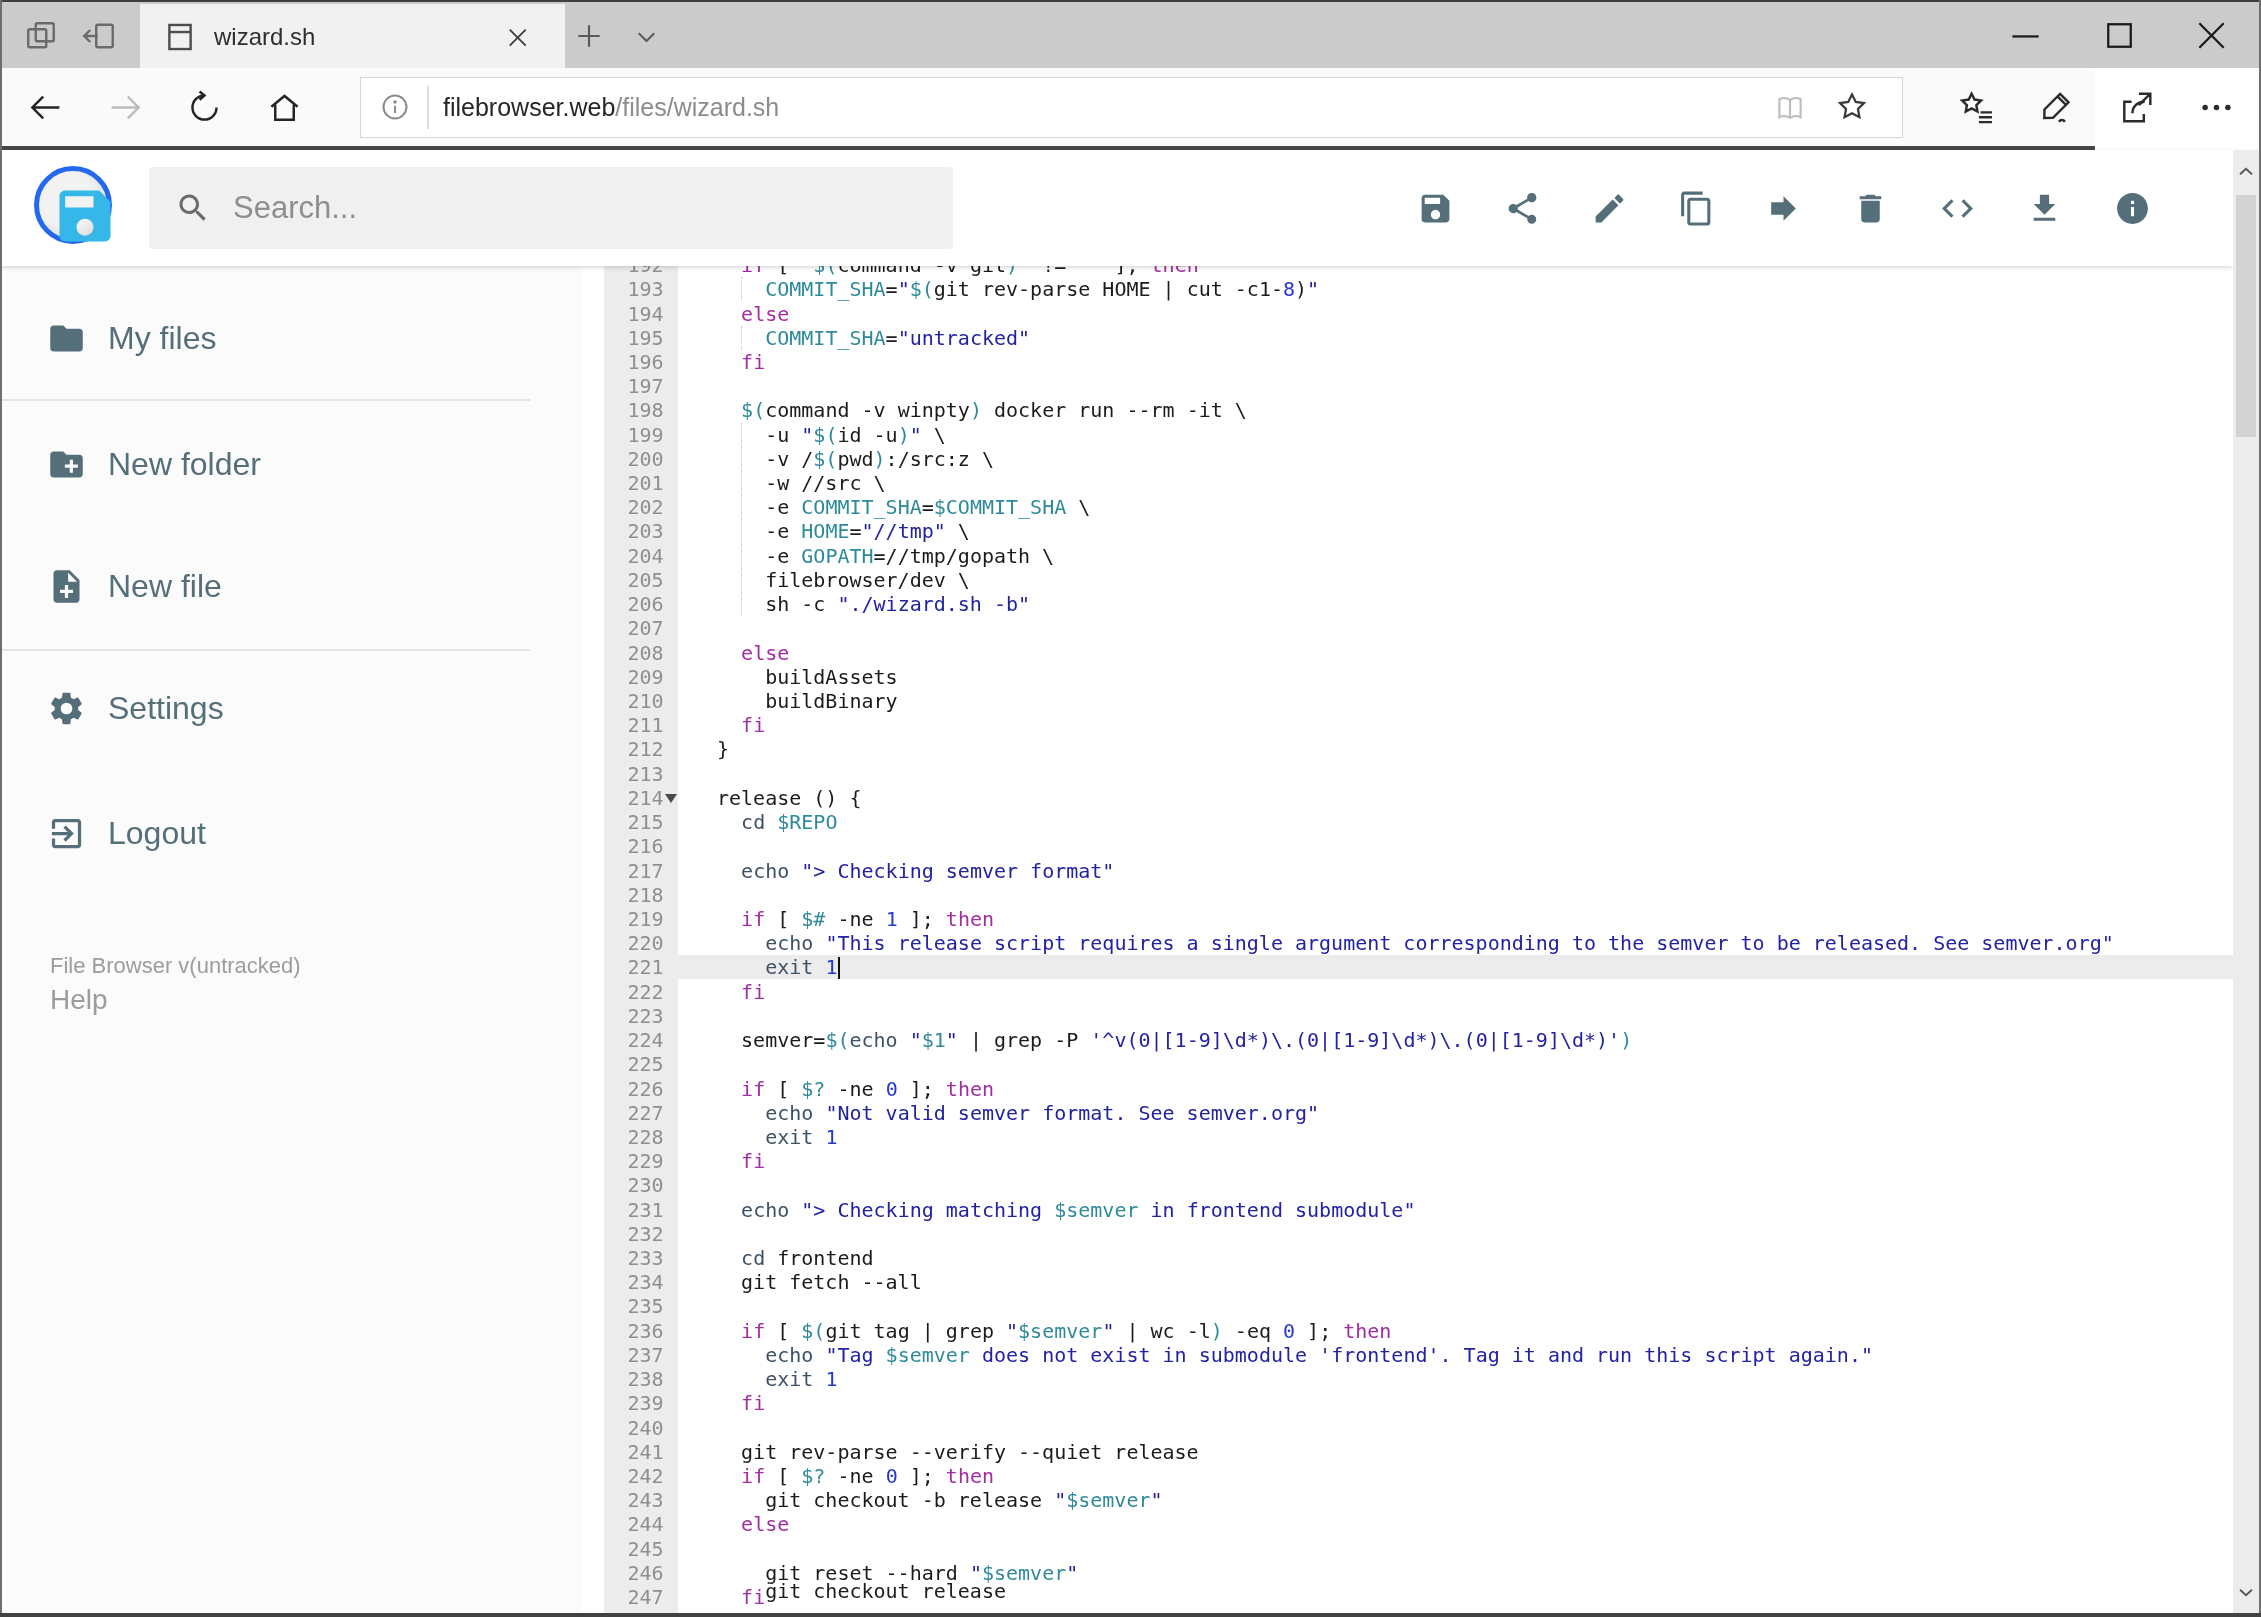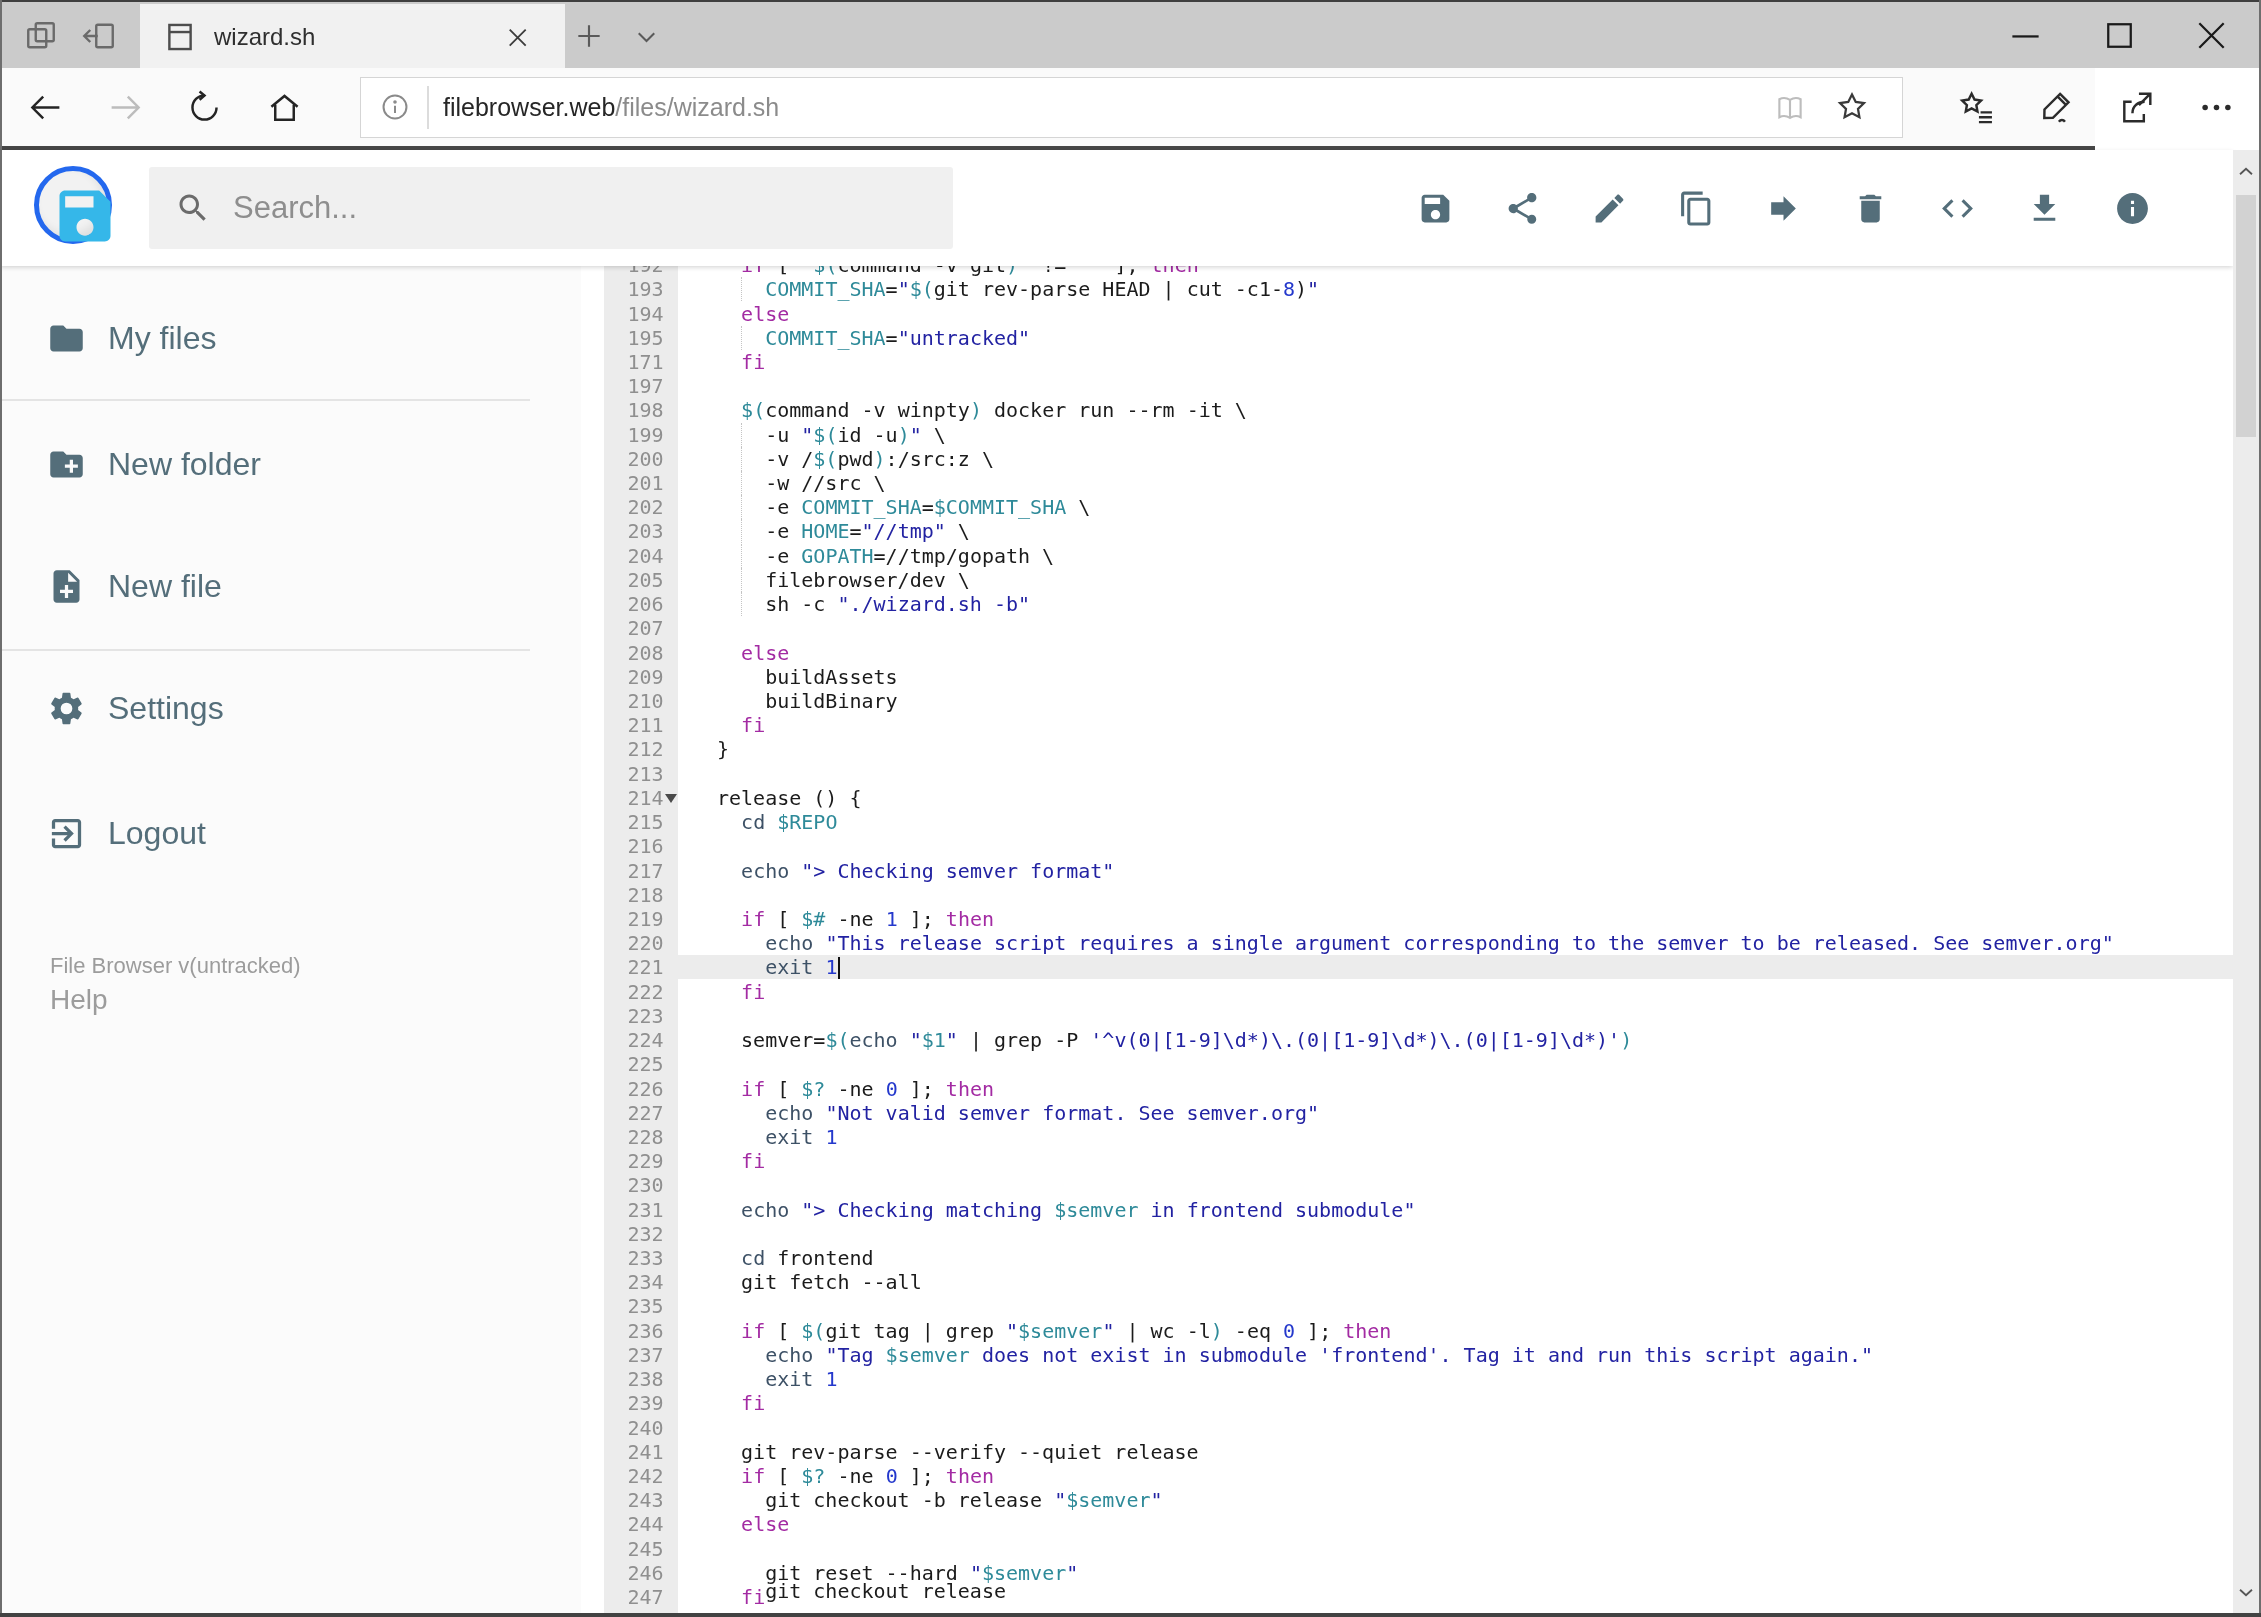--- a/index.html
+++ b/index.html
@@ -321,27 +321,27 @@
       </div>
     </div>
 
   <div id="editor">
     <div id="gutter-strip"></div>
     <div id="code-rows">
         <div class="ln" style="top: -13px;">192</div>
         <div class="code-row" style="top: -13px;"><span class="tk-p">  </span><span class="tk-k">if</span><span class="tk-p"> [ </span><span class="tk-s">"</span><span class="tk-v">$(</span><span class="tk-p">command -v git</span><span class="tk-v">)</span><span class="tk-s">"</span><span class="tk-p"> != </span><span class="tk-s">""</span><span class="tk-p"> ]; </span><span class="tk-k">then</span></div>
         <div class="ln" style="top: 11.3px;">193</div>
         <div class="indent-guide" style="top: 11.3px;"></div>
-        <div class="code-row" style="top: 11.3px;"><span class="tk-p">    </span><span class="tk-v">COMMIT_SHA</span><span class="tk-p">=</span><span class="tk-s">"</span><span class="tk-v">$(</span><span class="tk-p">git rev-parse HEAD | cut -c1-</span><span class="tk-n">8</span><span class="tk-p">)</span><span class="tk-s">"</span></div>
+        <div class="code-row" style="top: 11.3px;"><span class="tk-p">    </span><span class="tk-v">COMMIT_SHA</span><span class="tk-p">=</span><span class="tk-s">"</span><span class="tk-v">$(</span><span class="tk-p">git rev-parse HOME | cut -c1-</span><span class="tk-n">8</span><span class="tk-p">)</span><span class="tk-s">"</span></div>
         <div class="ln" style="top: 36px;">194</div>
         <div class="code-row" style="top: 36px;"><span class="tk-p">  </span><span class="tk-k">else</span></div>
         <div class="ln" style="top: 60px;">195</div>
         <div class="indent-guide" style="top: 60px;"></div>
         <div class="code-row" style="top: 60px;"><span class="tk-p">    </span><span class="tk-v">COMMIT_SHA</span><span class="tk-p">=</span><span class="tk-s">"untracked"</span></div>
-        <div class="ln" style="top: 84px;">171</div>
+        <div class="ln" style="top: 84px;">196</div>
         <div class="code-row" style="top: 84px;"><span class="tk-p">  </span><span class="tk-k">fi</span></div>
         <div class="ln" style="top: 108px;">197</div>
         <div class="code-row" style="top: 108px;"></div>
         <div class="ln" style="top: 132px;">198</div>
         <div class="code-row" style="top: 132px;"><span class="tk-p">  </span><span class="tk-v">$(</span><span class="tk-p">command -v winpty</span><span class="tk-v">)</span><span class="tk-p"> docker run --rm -it \</span></div>
         <div class="ln" style="top: 157px;">199</div>
         <div class="indent-guide" style="top: 157px;"></div>
         <div class="code-row" style="top: 157px;"><span class="tk-p">    -u </span><span class="tk-s">"</span><span class="tk-v">$(</span><span class="tk-p">id -u</span><span class="tk-v">)</span><span class="tk-s">"</span><span class="tk-p"> \</span></div>
         <div class="ln" style="top: 181px;">200</div>
         <div class="indent-guide" style="top: 181px;"></div>

